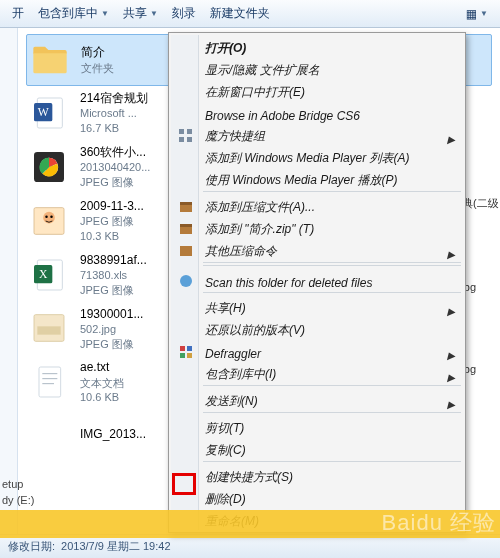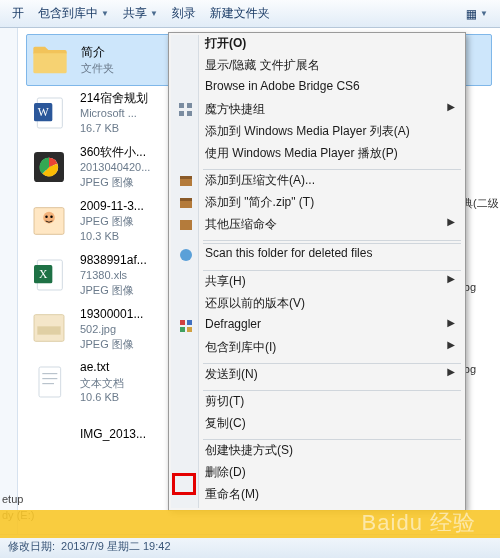--- a/index.html
+++ b/index.html
@@ -103,26 +103,27 @@
   .ctx-gutter {
     position: absolute;
     left: 2px; top: 2px; bottom: 2px;
     width: 28px;
     background: #eef1f4;
     border-right: 1px solid #d6dce2;
   }
   .ctx-item {
     position: relative;
     display: flex;
-    align-items: flex-start;
+    align-items: flex-end;
     height: 22px;
     padding-left: 34px;
     padding-right: 18px;
     color: #1a1a1a;
     cursor: pointer;
+    font-style: italic;
   }
   .ctx-item.bold { font-weight: 600; }
   .ctx-sep {
     margin: 2px 2px 2px 32px;
     border-top: 1px solid #d0d6dc;
   }
   .ctx-arrow {
     position: absolute;
     right: 8px;
     font-size: 10px;
@@ -158,31 +159,31 @@
   .yellowbar {
     position: absolute;
     left: 0; right: 0;
     bottom: 20px;
     height: 28px;
     background: #f8c72a;
     opacity: .9;
   }
   .baidu-wm {
     position: absolute;
-    right: 24px; bottom: 20px;
+    right: 4px; bottom: 20px;
     color: rgba(255,255,255,.55);
     font-size: 22px;
     font-weight: 300;
     letter-spacing: 1px;
     pointer-events: none;
     margin-top: 28px;
   }
   .leftedge {
     position: absolute;
-    left: 2px; bottom: 35px;
+    left: 2px; bottom: 50px;
     font-size: 11px;
     color: #444;
     line-height: 1.4;
     width: 40px;
   }
 </style>
 </head>
 <body>
 
 <div class="window">
@@ -354,20 +355,23 @@
   <div class="ctx">
     <div class="ctx-gutter"></div>
 
     <div class="ctx-item bold">
       <span>打开(O)</span>
     </div>
     <div class="ctx-item">
       <span>显示/隐藏 文件扩展名</span>
     </div>
     <div class="ctx-item">
+      <span>在新窗口中打开(E)</span>
+    </div>
+    <div class="ctx-item">
       <span>Browse in Adobe Bridge CS6</span>
     </div>
     <div class="ctx-item">
       <span class="ctx-icon">
           <svg viewBox="0 0 16 16">
             <rect x="1" y="1" width="5" height="5" fill="#7a8ca0"></rect>
             <rect x="9" y="1" width="5" height="5" fill="#7a8ca0"></rect>
             <rect x="1" y="9" width="5" height="5" fill="#7a8ca0"></rect>
             <rect x="9" y="9" width="5" height="5" fill="#7a8ca0"></rect>
           </svg>

